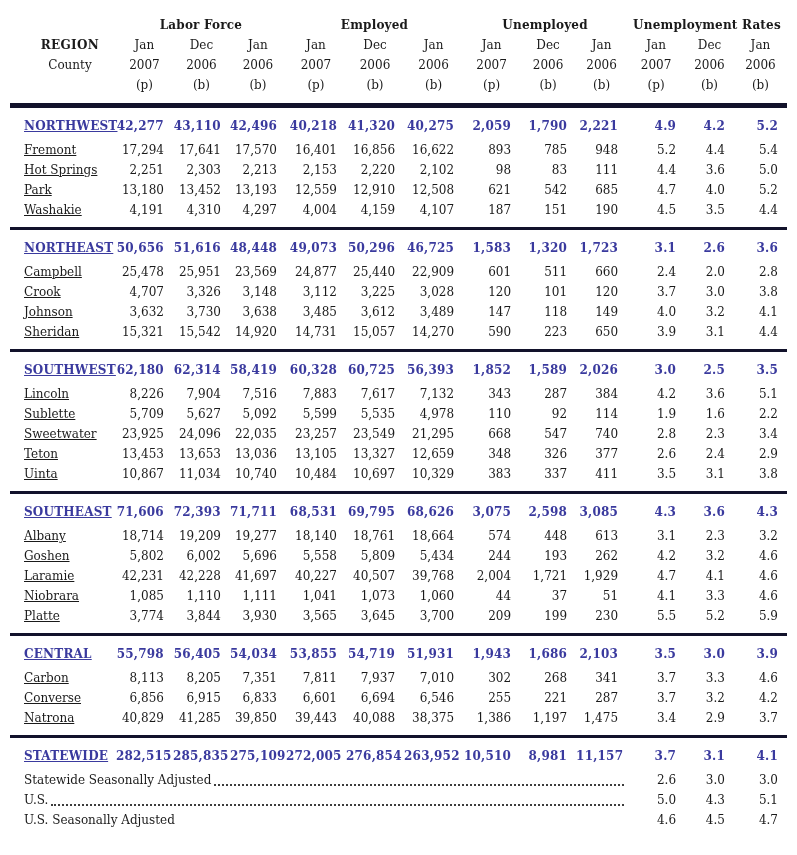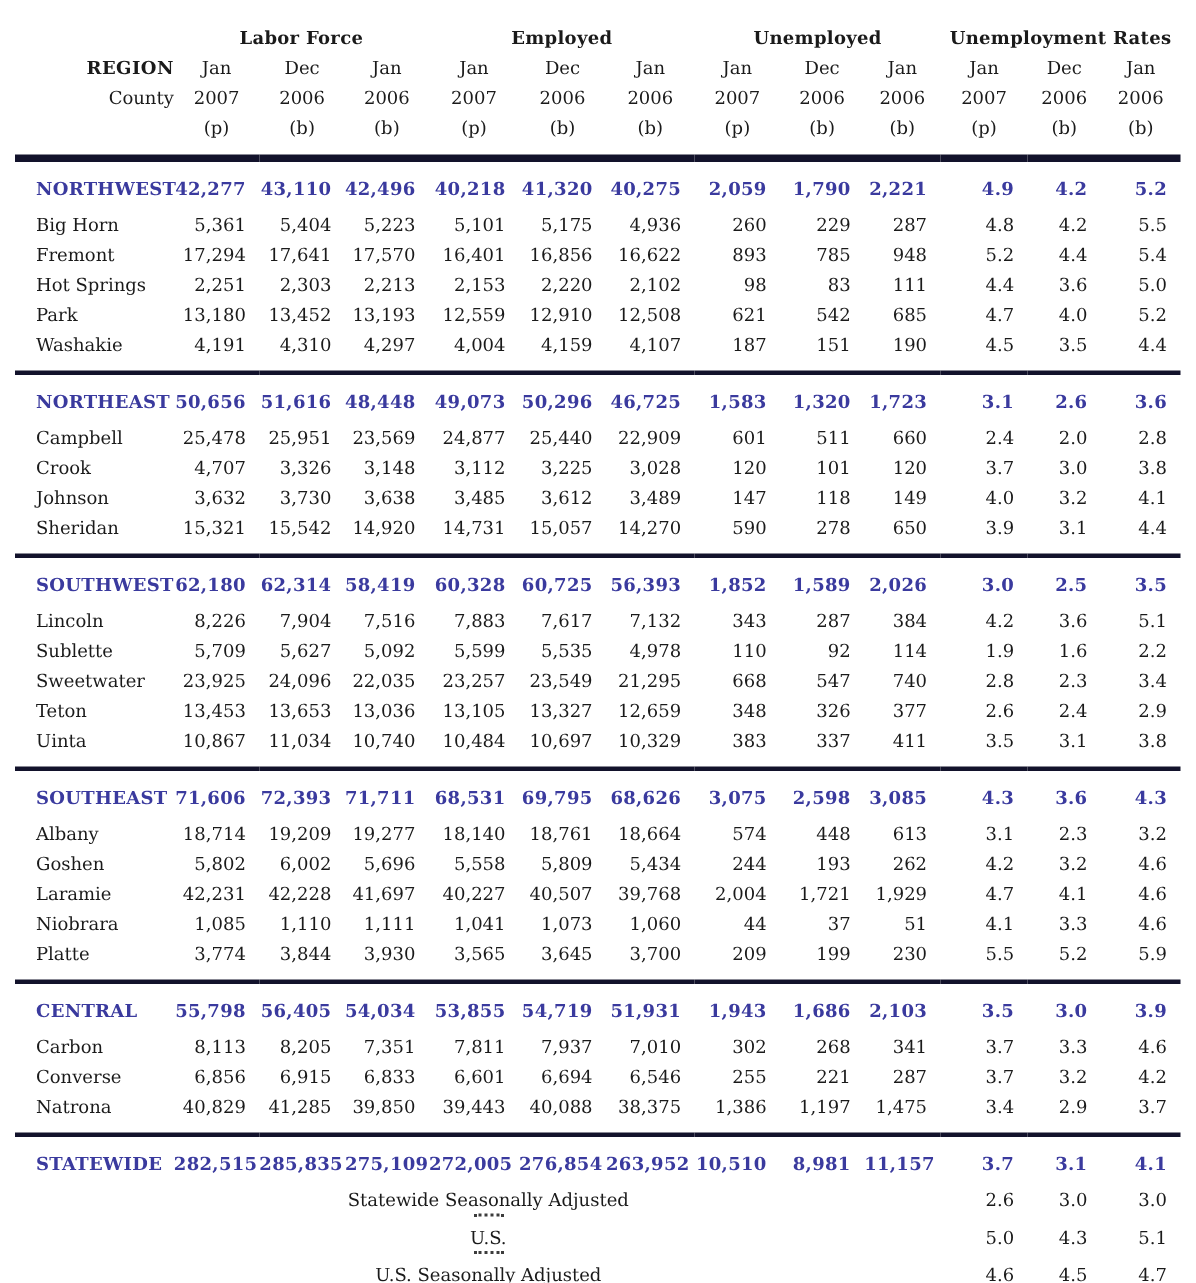--- a/index.html
+++ b/index.html
@@ -26,45 +26,45 @@
   .group-cell { text-align: center; }
   .group-label {
     font-weight: bold;
     font-size: 12px;
     letter-spacing: 0.2px;
     white-space: nowrap;
   }
   tr.colhead-row th { padding-bottom: 8px; }
   th.colhead { text-align: center; font-size: 12px; }
   th.colhead div { line-height: 20px; }
-  th.name-head { text-align: right; padding-left: 14px; font-size: 12px; }
+  th.name-head { text-align: center; padding-left: 14px; font-size: 12px; }
   th.name-head div { line-height: 20px; }
   .region-label-line { font-weight: bold; letter-spacing: 0.3px; }
 
   
   tbody.section { border-top: 3px solid var(--rule, #12122b); }
   tbody.section:first-of-type { border-top: none; }
 
-  td.name { text-align: left; padding-left: 14px; font-size: 12px; white-space: nowrap; }
+  td.name { text-align: left; padding-left: 14px; font-size: 12px; white-space: nowrap; text-decoration: underline; }
   td.num  { text-align: right; padding-right: 9px; font-size: 12px; white-space: nowrap; }
 
   tr.region-row td { padding-top: 11px; padding-bottom: 7px; }
   tr.region-row .name,
   tr.region-row .num {
     color: var(--accent, #3a3a9e);
     font-weight: bold;
     letter-spacing: 0.2px;
   }
   tr.county-row td { line-height: 18px; padding-top: 1px; padding-bottom: 1px; }
   tbody.section tr.county-row:last-child td { padding-bottom: 8px; }
 
   
   tr.adjusted-row td { line-height: 18px; padding-top: 1px; padding-bottom: 1px; }
   td.adj-cell { padding-left: 14px; }
-  .adj-inner { display: flex; align-items: center; flex-direction: column; }
+  .adj-inner { display: flex; align-items: flex-end; }
   .adj-label { font-size: 12px; white-space: nowrap; }
   .leader {
     flex: 1;
     border-bottom: 2px dotted #3c3c3c;
     margin: 0 3px 3px 3px;
     min-width: 20px;
   }
   tbody.statewide-section tr.adjusted-row:first-of-type td { padding-top: 6px; }
   tbody.statewide-section tr.adjusted-row:last-child td { padding-bottom: 6px; }
 </style>
@@ -174,35 +174,20 @@
           <td class="num region-total">41,320</td>
           <td class="num region-total">40,275</td>
           <td class="num region-total">2,059</td>
           <td class="num region-total">1,790</td>
           <td class="num region-total">2,221</td>
           <td class="num region-total">4.9</td>
           <td class="num region-total">4.2</td>
           <td class="num region-total">5.2</td>
         </tr>
         <tr class="county-row">
-          <td class="name county-name">Big Horn</td>
-          <td class="num">5,361</td>
-          <td class="num">5,404</td>
-          <td class="num">5,223</td>
-          <td class="num">5,101</td>
-          <td class="num">5,175</td>
-          <td class="num">4,936</td>
-          <td class="num">260</td>
-          <td class="num">229</td>
-          <td class="num">287</td>
-          <td class="num">4.8</td>
-          <td class="num">4.2</td>
-          <td class="num">5.5</td>
-        </tr>
-        <tr class="county-row">
           <td class="name county-name">Fremont</td>
           <td class="num">17,294</td>
           <td class="num">17,641</td>
           <td class="num">17,570</td>
           <td class="num">16,401</td>
           <td class="num">16,856</td>
           <td class="num">16,622</td>
           <td class="num">893</td>
           <td class="num">785</td>
           <td class="num">948</td>
@@ -319,21 +304,21 @@
         </tr>
         <tr class="county-row">
           <td class="name county-name">Sheridan</td>
           <td class="num">15,321</td>
           <td class="num">15,542</td>
           <td class="num">14,920</td>
           <td class="num">14,731</td>
           <td class="num">15,057</td>
           <td class="num">14,270</td>
           <td class="num">590</td>
-          <td class="num">278</td>
+          <td class="num">223</td>
           <td class="num">650</td>
           <td class="num">3.9</td>
           <td class="num">3.1</td>
           <td class="num">4.4</td>
         </tr>
       </tbody>
       <tbody class="section">
         <tr class="region-row">
           <td class="name region-name">SOUTHWEST</td>
           <td class="num region-total">62,180</td>

